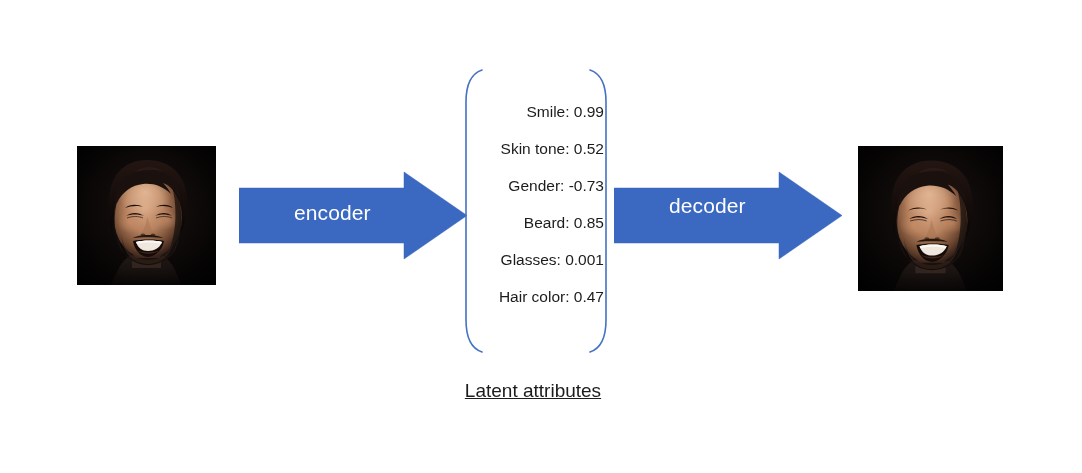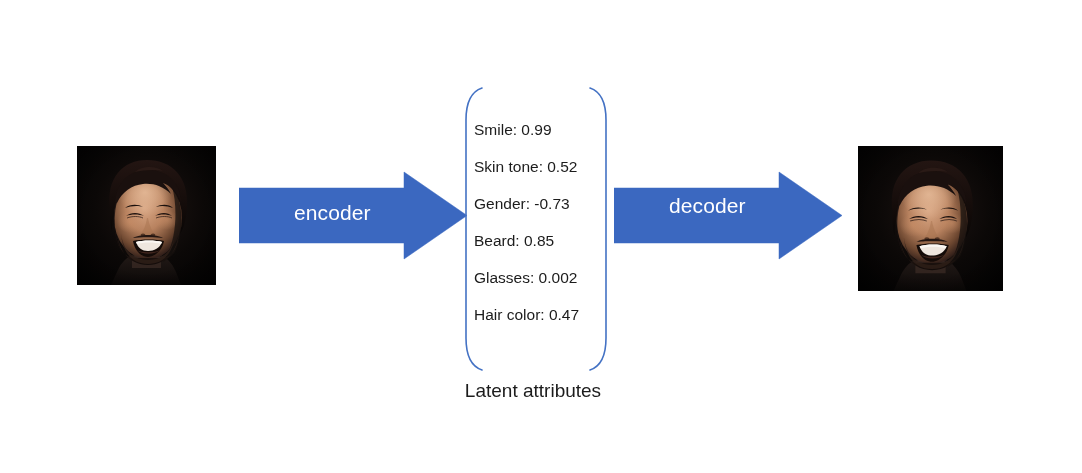--- a/index.html
+++ b/index.html
@@ -56,23 +56,24 @@
   #encoder-arrow { left: 227px; top: 170px; margin-left: 12px; }
   #encoder-arrow .arrow-label { left: 55px; top: 31px; }
 
   #decoder-arrow { left: 614px; top: 170px; }
   #decoder-arrow .arrow-label { left: 55px; top: 24px; }
 
   
   #latent-block {
     position: absolute;
     left: 460px;
-    top: 86px;
+    top: 68px;
     width: 152px;
     height: 286px;
+    text-align: right;
   }
   #latent-block .bracket-svg {
     position: absolute;
     left: 0; top: 0;
   }
   .attr-list {
     position: absolute;
     left: 14px;
     top: 36px;
     width: 130px;
@@ -88,20 +89,21 @@
 
   #latent-caption {
     position: absolute;
     left: 400px;
     top: 380px;
     width: 266px;
     text-align: center;
     font-size: 19px;
     color: #1c1c1c;
     white-space: nowrap;
+    text-decoration: underline;
   }
 </style>
 </head>
 <body>
 
 <div class="stage">
 
   <div class="face" id="input-face">
     <svg class="portrait" viewBox="0 0 139 139" preserveAspectRatio="none">
       <defs>
@@ -204,21 +206,21 @@
       <path d="M22 2 C10 6 6 18 6 34 L6 252 C6 268 10 280 22 284" fill="none" stroke="#4472C4" stroke-width="1.6" stroke-linecap="round"></path>
 
       <path d="M130 2 C142 6 146 18 146 34 L146 252 C146 268 142 280 130 284" fill="none" stroke="#4472C4" stroke-width="1.6" stroke-linecap="round"></path>
     </svg>
 
     <div class="attr-list">
       <div class="attr-row">Smile: 0.99</div>
       <div class="attr-row">Skin tone: 0.52</div>
       <div class="attr-row">Gender: -0.73</div>
       <div class="attr-row">Beard: 0.85</div>
-      <div class="attr-row">Glasses: 0.002</div>
+      <div class="attr-row">Glasses: 0.001</div>
       <div class="attr-row">Hair color: 0.47</div>
     </div>
   </div>
 
   <div id="latent-caption">Latent attributes</div>
 
   <div class="arrow" id="decoder-arrow">
     <svg width="228" height="92" viewBox="0 0 228 92">
       <path d="M0 18 L165 18 L165 2 L228 45.5 L165 89 L165 73 L0 73 Z" fill="#3B68C0" stroke="#3B68C0" stroke-width="0.5"></path>
     </svg>

